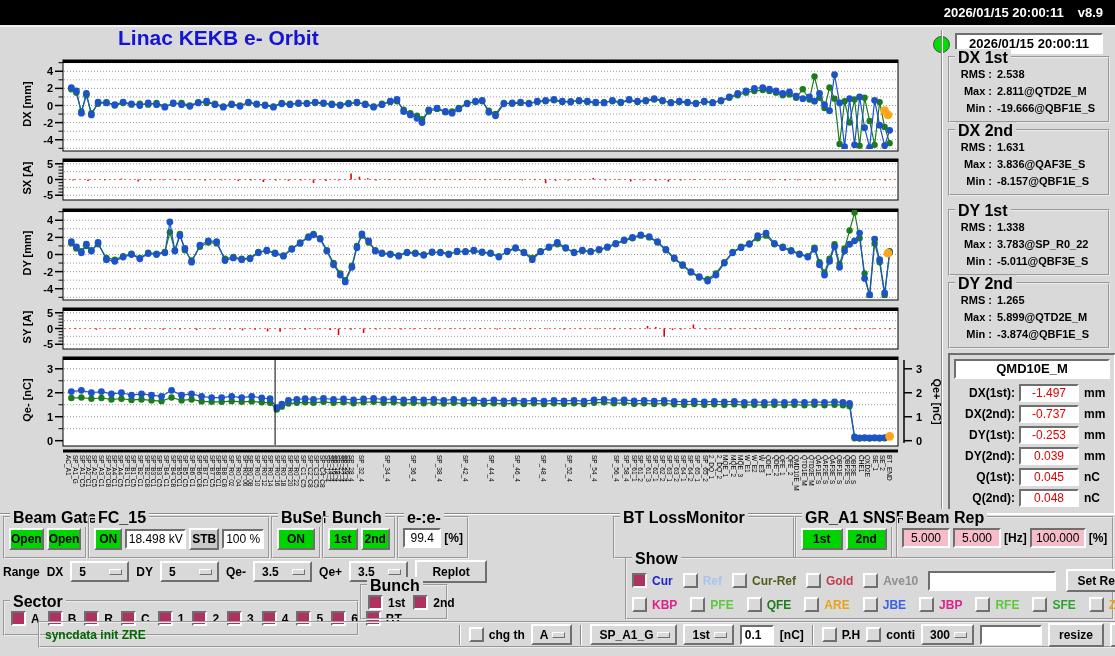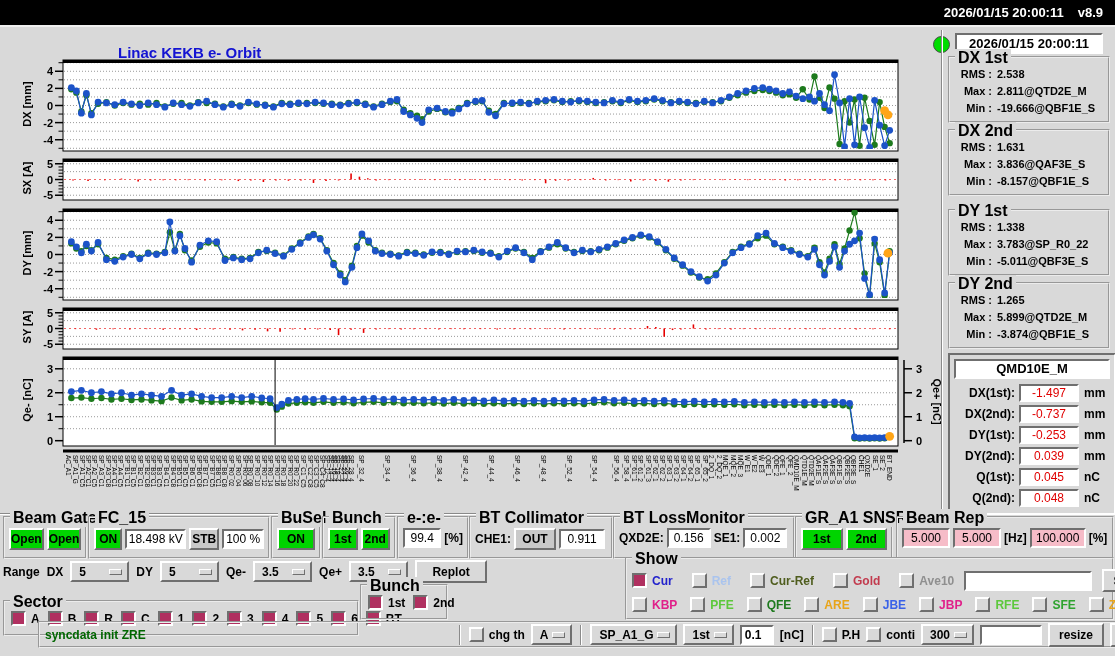--- a/index.html
+++ b/index.html
@@ -2,21 +2,21 @@
 <html><head>
 <meta charset="utf-8">
 <style>
   html,body{margin:0;padding:0;background:#bfbfbf;}
   .screen{position:relative;width:1115px;height:656px;background:#d9d9d9;overflow:hidden;
           font-family:"Liberation Sans",sans-serif;-webkit-font-smoothing:none;}
   
   .titlebar{position:absolute;left:0;top:0;width:1115px;height:27px;background:#000;
             border-bottom:2px solid #efefef;color:#fff;font-weight:bold;font-size:13px;
             display:flex;align-items:center;justify-content:flex-end;box-sizing:border-box;padding-right:12px;gap:14px;}
-  .app-title{position:absolute;left:118px;top:44px;color:#1414d2;font-weight:bold;font-size:15px;}
+  .app-title{position:absolute;left:118px;top:26px;color:#1414d2;font-weight:bold;font-size:21px;}
   .led{position:absolute;left:933px;top:36px;width:15px;height:15px;border-radius:50%;
        background:#00dd00;border:1px solid #4a4a4a;}
   .tsbox{position:absolute;left:955px;top:33px;width:144px;height:17px;background:#fff;
          border:2px solid;border-color:#6f6f6f #ffffff #ffffff #6f6f6f;
          font-weight:bold;font-size:13px;text-align:center;line-height:17px;}
   .btn{border:2px solid;border-color:#ffffff #6f6f6f #6f6f6f #ffffff;background:#d9d9d9;
        font-weight:bold;font-size:12px;text-align:center;display:flex;align-items:center;justify-content:center;}
   .btn.green{background:#00d400;}
   .btn.grey{background:#c9c9c9;}
   .vbox{border:2px solid;border-color:#6f6f6f #ffffff #ffffff #6f6f6f;background:#fff;
@@ -1245,37 +1245,23 @@
   </div>
 
   <div class="grp" style="left:397px;top:516px;width:68px;height:39px;">
     <span class="gtitle">e-:e-</span>
     <div class="inner">
       <div class="vbox" style="width:38px;height:16px;">99.4</div>
       <span class="lab">[%]</span>
     </div>
   </div>
 
-  <div class="grp" style="left:469px;top:516px;width:140px;height:39px;">
-    <span class="gtitle">BT Collimator</span>
-    <div class="inner">
-      <span class="lab">CHE1:</span>
-      <div class="btn grey" style="width:38px;height:18px;">OUT</div>
-      <div class="vbox" style="width:42px;height:16px;">0.911</div>
-    </div>
-  </div>
 
   <div class="grp" style="left:613px;top:516px;width:178px;height:39px;">
     <span class="gtitle">BT LossMonitor</span>
-    <div class="inner">
-      <span class="lab">QXD2E:</span>
-      <div class="vbox" style="width:40px;height:16px;">0.156</div>
-      <span class="lab">SE1:</span>
-      <div class="vbox" style="width:40px;height:16px;">0.002</div>
-    </div>
   </div>
 
   <div class="grp" style="left:795px;top:516px;width:94px;height:39px;">
     <span class="gtitle">GR_A1 SNSR</span>
     <div class="inner">
       <div class="btn green" style="width:38px;height:18px;">1st</div>
       <div class="btn green" style="width:38px;height:18px;">2nd</div>
     </div>
   </div>
 
@@ -1364,21 +1350,21 @@
         <span class="citem">
           <span class="cb on"></span>
           <span class="cbl">2nd</span>
         </span>
       </div>
   </div>
 
   <div class="grp" style="left:625px;top:557px;width:485px;height:59px;">
     <span class="gtitle">Show</span>
     <div style="display:flex;align-items:center;gap:10px;padding:10px 5px 0;">
-      <span id="show-row1" style="display:flex;align-items:center;gap:19px;">
+      <span id="show-row1" style="display:flex;align-items:center;gap:10px;">
           <span class="citem">
             <span class="cb on"></span>
             <span class="cbl" style="color: rgb(34, 34, 204);">Cur</span>
           </span>
           <span class="citem">
             <span class="cb"></span>
             <span class="cbl" style="color: rgb(170, 196, 238);">Ref</span>
           </span>
           <span class="citem">
             <span class="cb"></span>

